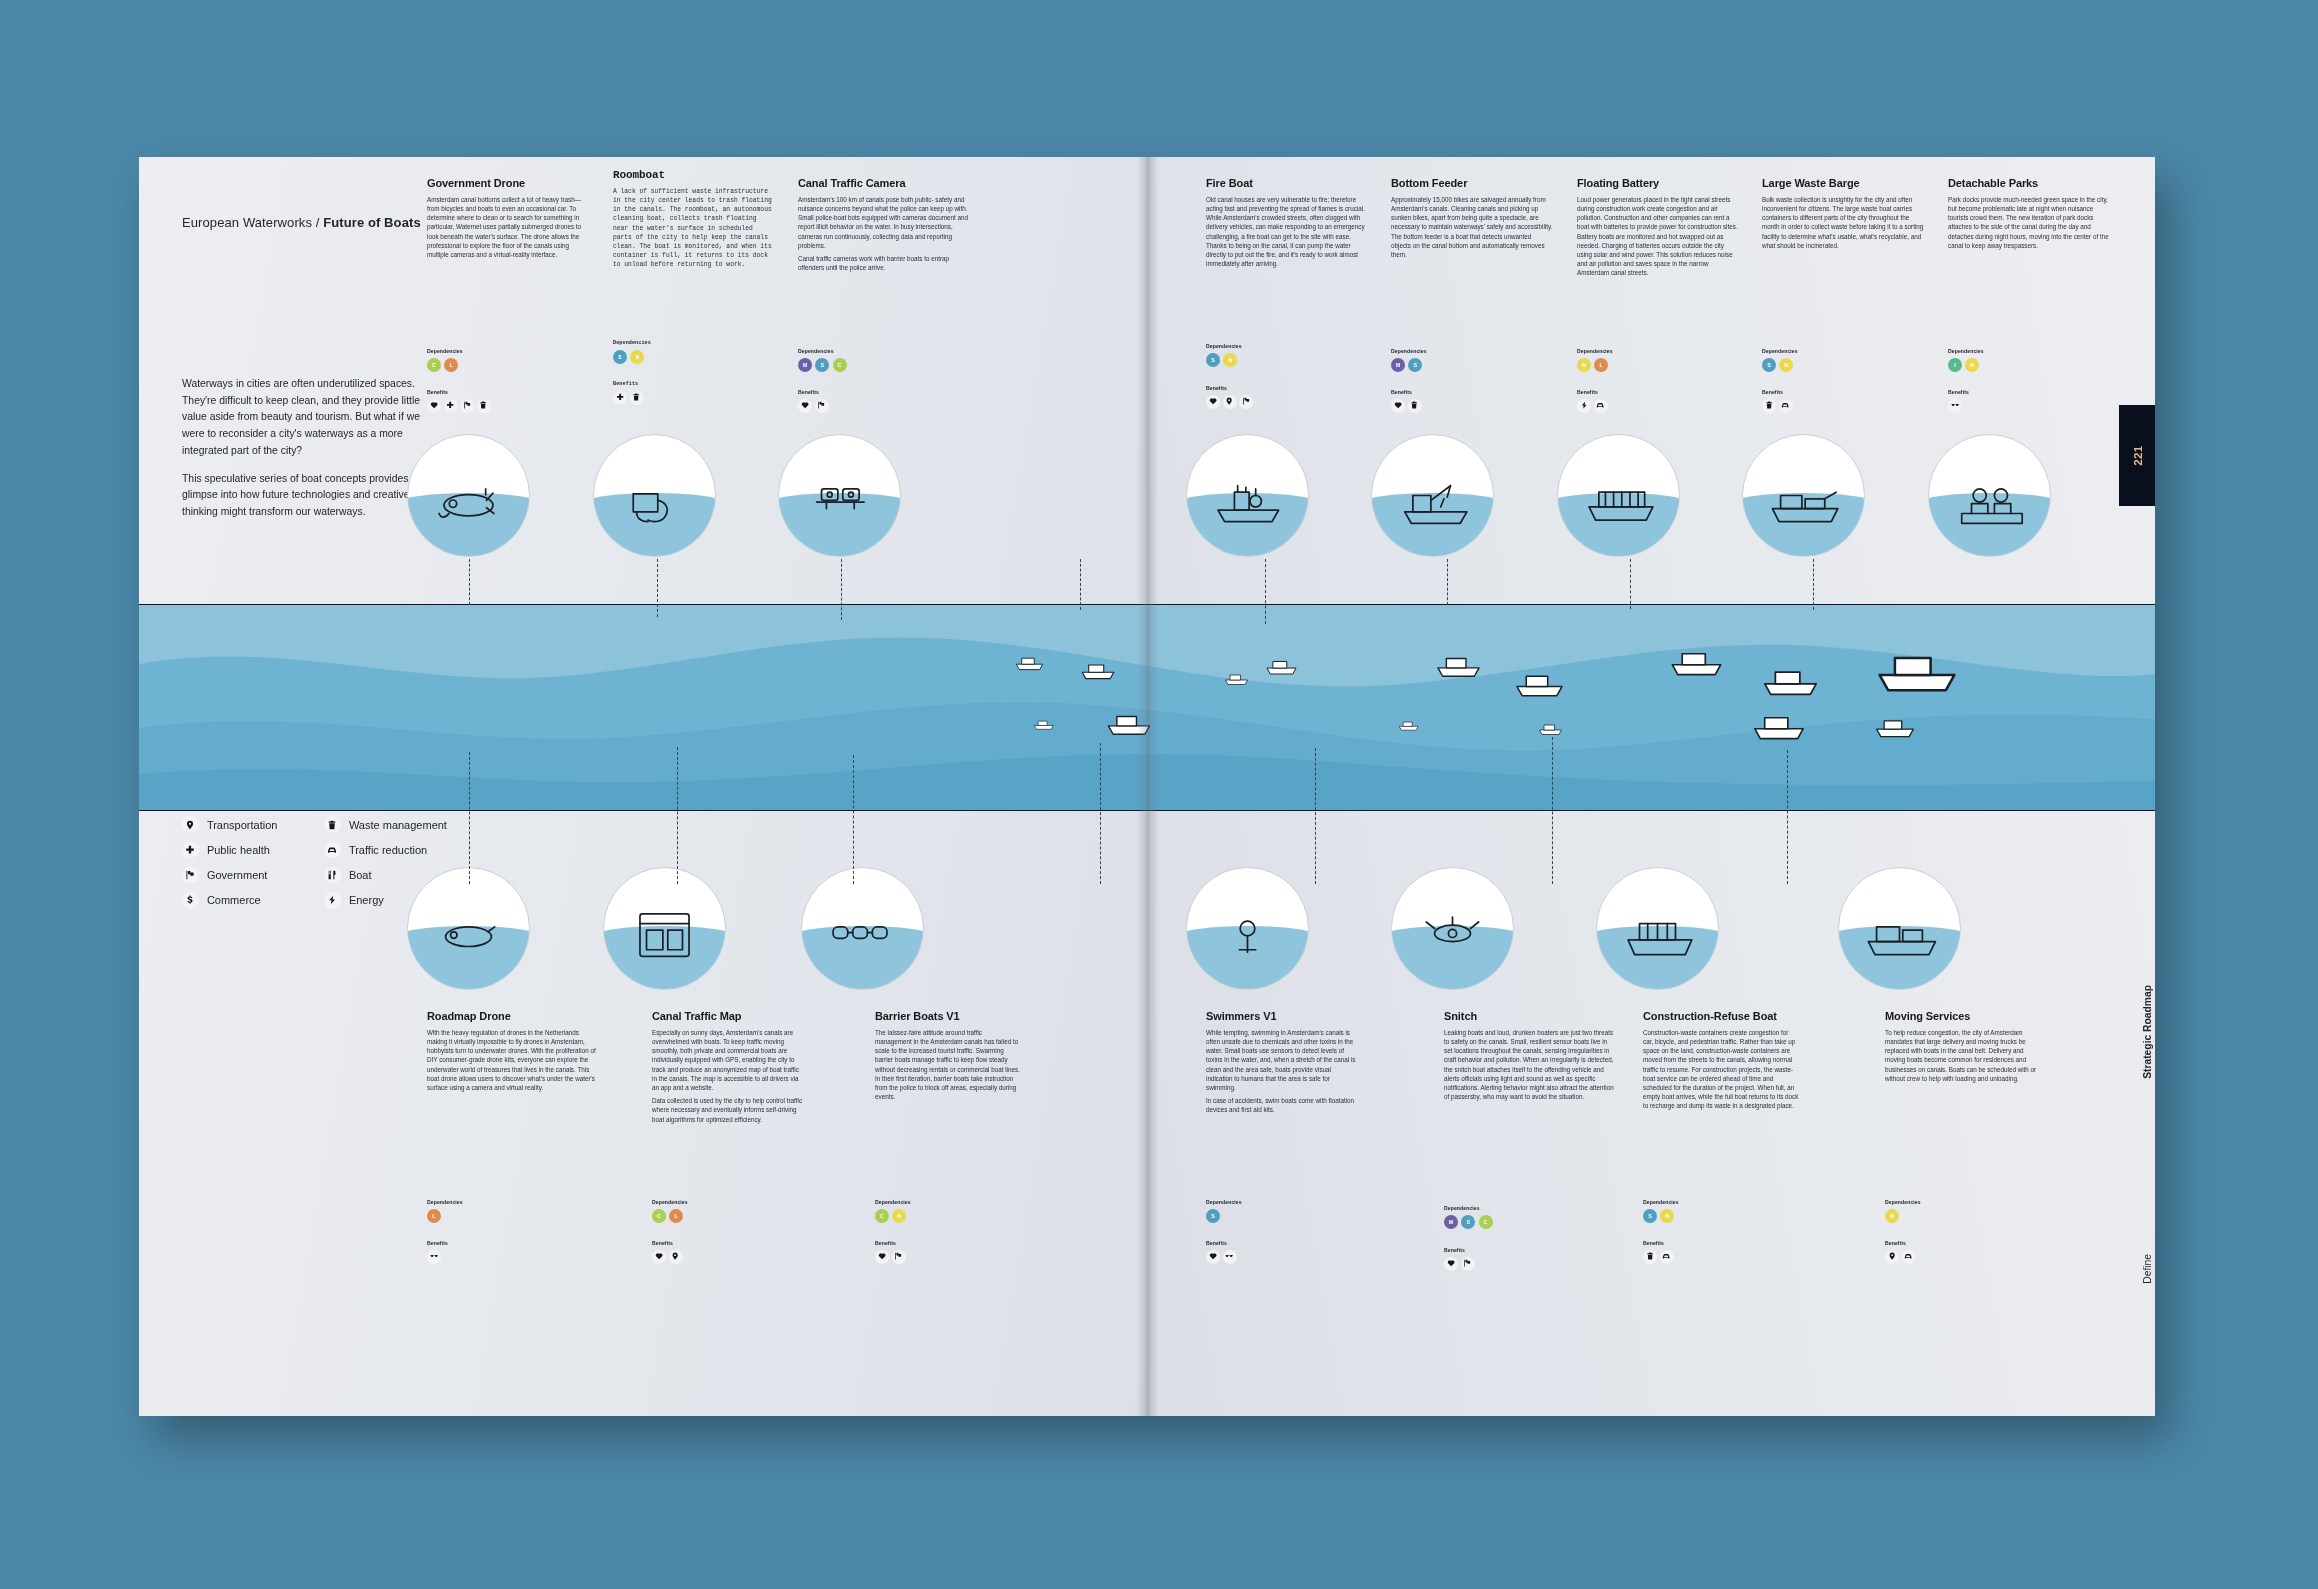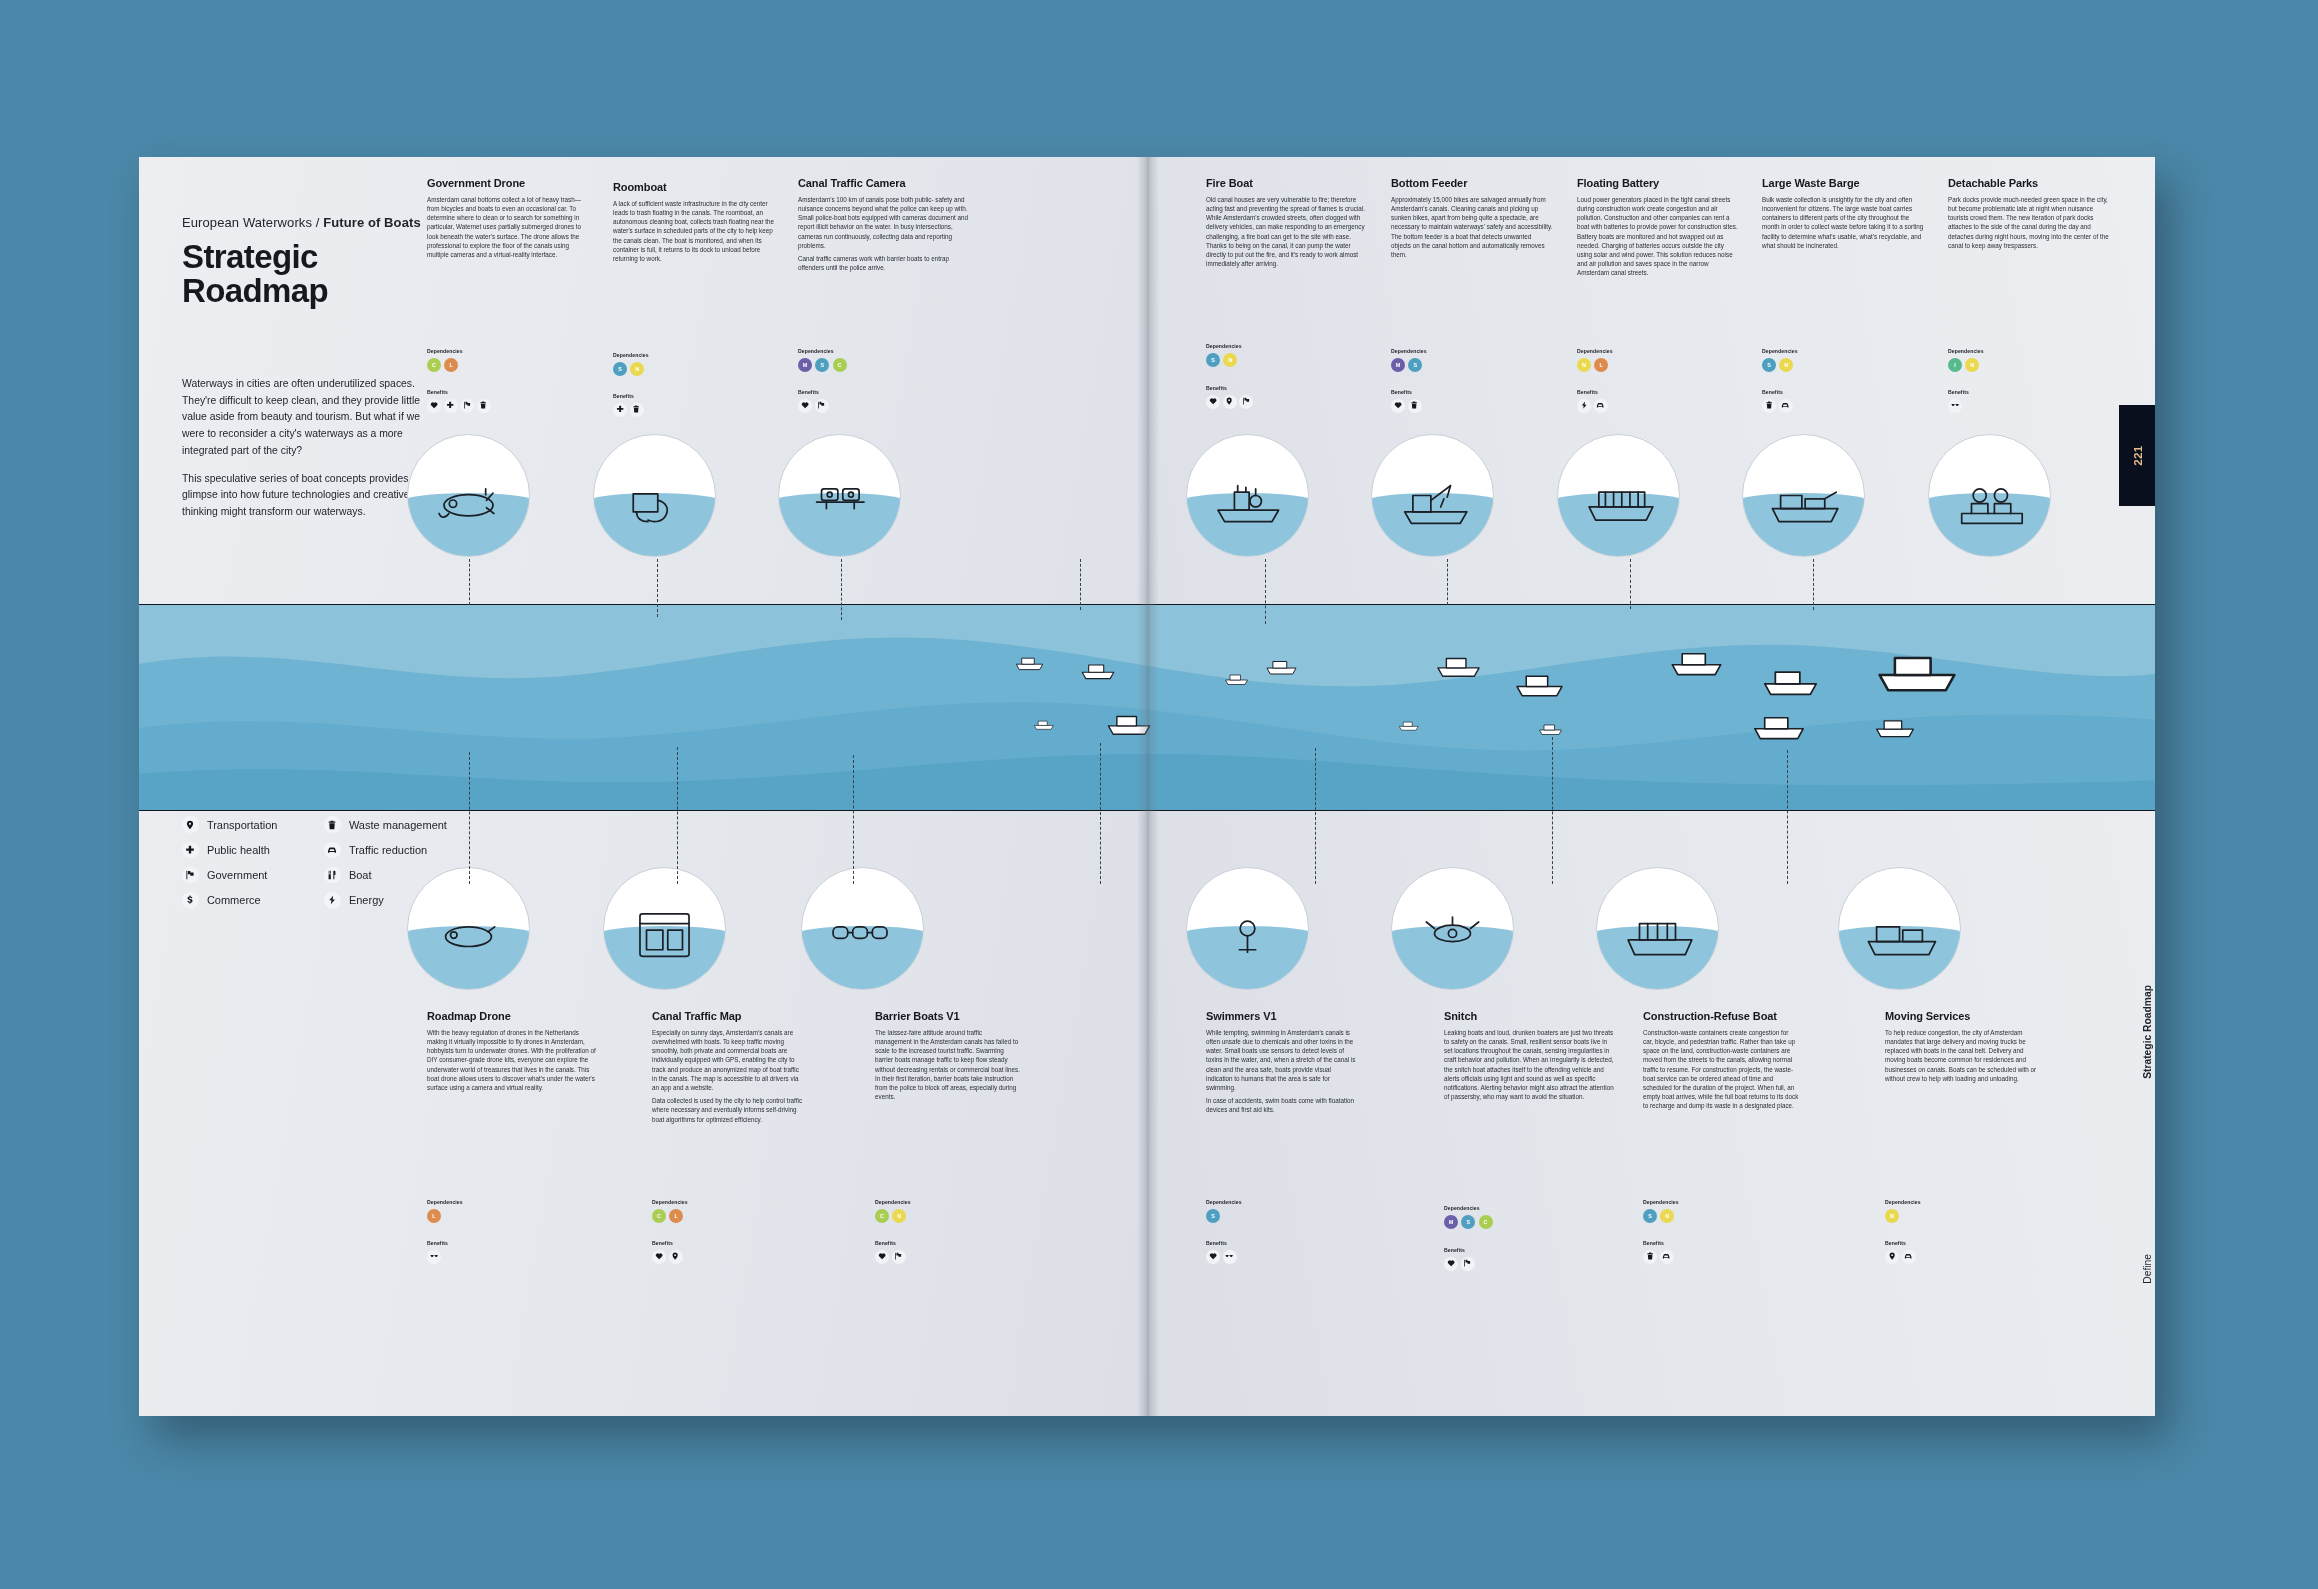--- a/index.html
+++ b/index.html
@@ -106,24 +106,20 @@
 </style>
 </head>
 <body>
 
 <div id="spread">
 
   <div class="page" id="page-left">
 
     <div id="intro">
       <div class="kicker"><span>European Waterworks / </span><b>Future of Boats</b></div>
-      <div class="bigtitle">
-        <div>Strategic</div>
-        <div>Roadmap</div>
-      </div>
     </div>
 
     <div id="introbody">
       <p>Waterways in cities are often underutilized spaces. They're difficult to keep clean, and they provide little value aside from beauty and tourism. But what if we were to reconsider a city's waterways as a more integrated part of the city?</p>
       <p>This speculative series of boat concepts provides a glimpse into how future technologies and creative thinking might transform our waterways.</p>
     </div>
 
     <div class="legend-block" id="legend-dep">
       <div class="legend-title">Dependencies</div>
       <div class="legend-grid" id="dep-legend-grid">
@@ -322,21 +318,21 @@
         <svg viewBox="0 0 148 148">
           <g stroke="#1b1f26" fill="none" stroke-width="2.1" stroke-linejoin="round" stroke-linecap="round">
             <ellipse cx="74" cy="86" rx="30" ry="13"></ellipse>
             <circle cx="55" cy="84" r="4.5"></circle>
             <path d="M96 80l8-9m-8 18l9 7"></path>
             <path d="M50 96c-4 6-10 6-12 0"></path>
             <path d="M95 73v-7"></path>
           </g>
         </svg>
       </div>
-      <div class="card" style="left: 474px; top: 24px; width: 162px;">
+      <div class="card" style="left: 474px; top: 12px; width: 162px; font-family: Liberation Mono, monospace;">
         <h3>Roomboat</h3>
         <p>A lack of sufficient waste infrastructure in the city center leads to trash floating in the canals. The roomboat, an autonomous cleaning boat, collects trash floating near the water's surface in scheduled parts of the city to help keep the canals clean. The boat is monitored, and when its container is full, it returns to its dock to unload before returning to work.</p>
         <div class="dep-sec" style="position: absolute; top: 166px; left: 0px;">
           <div class="meta-h">Dependencies</div>
           <div class="chips">
             <span class="chip" style="background:#4e9fc0">S</span>
             <span class="chip" style="background:#ead94f">N</span>
           </div>
         </div>
         <div class="ben-sec" style="position: absolute; top: 204px; left: 0px;">

